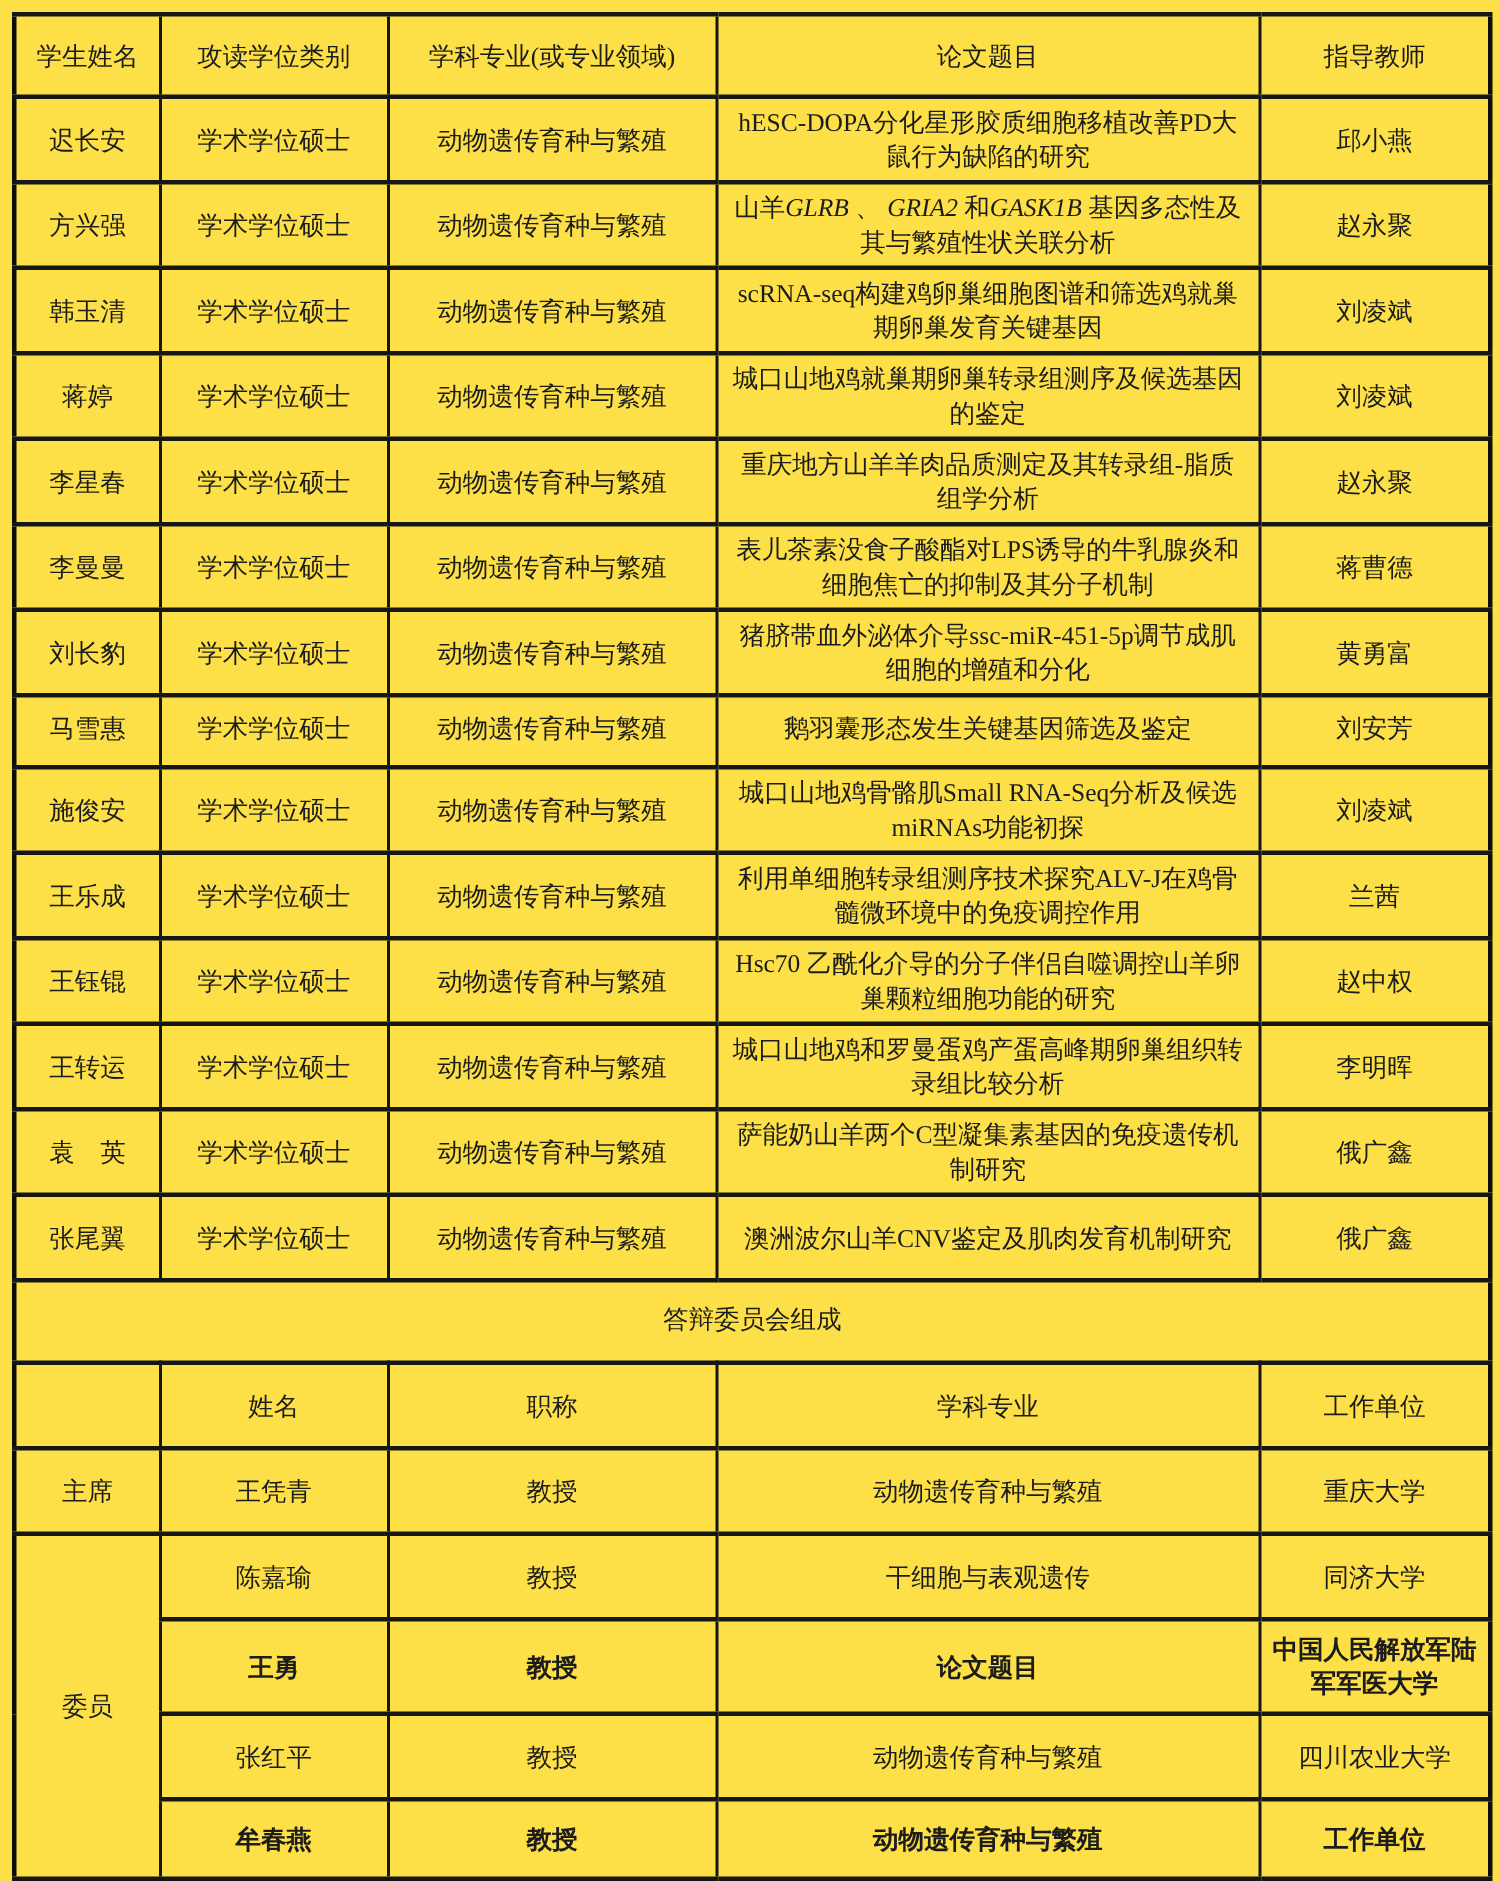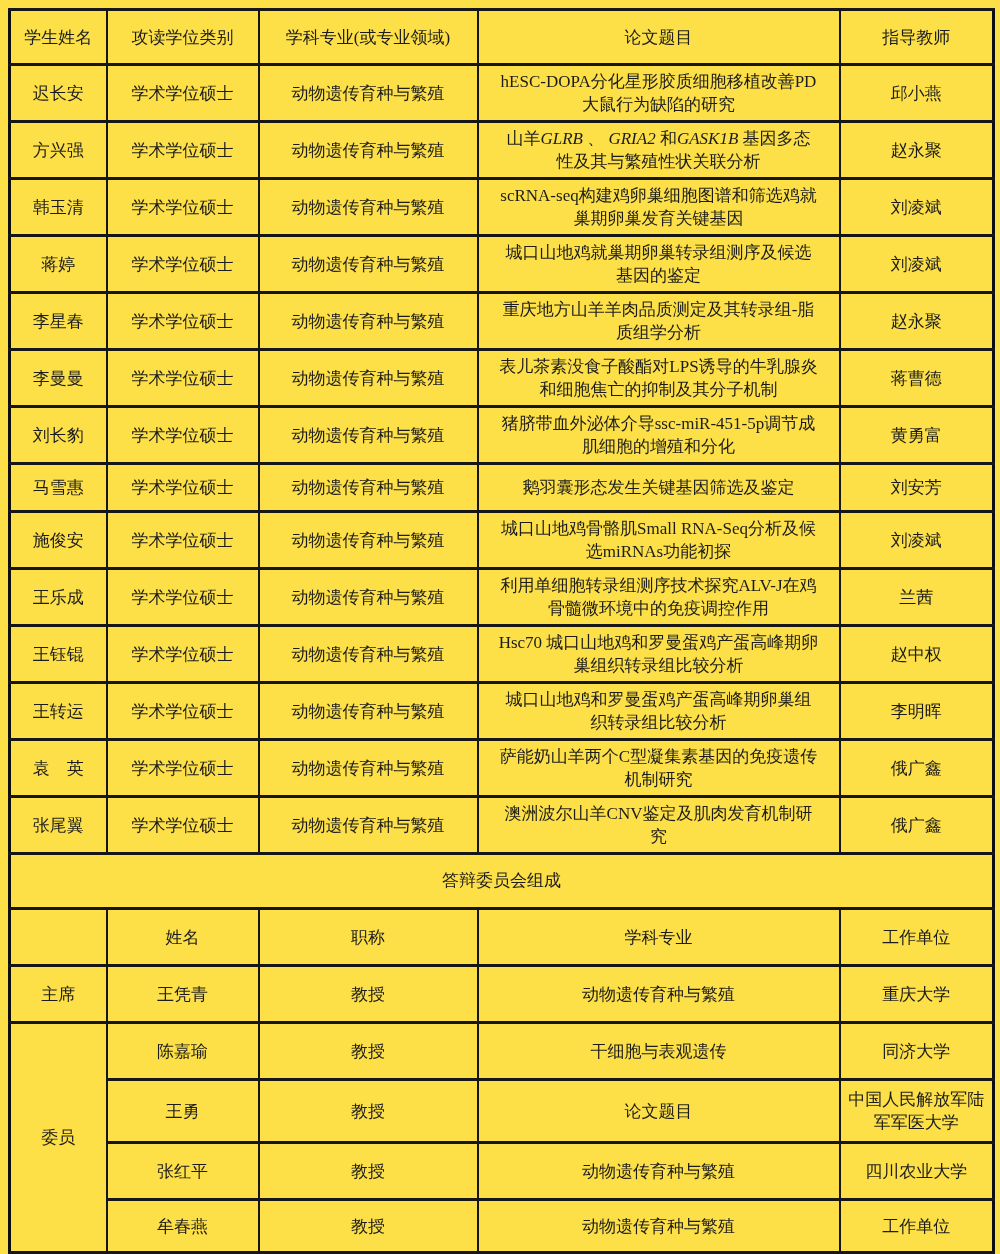--- a/index.html
+++ b/index.html
@@ -32,25 +32,25 @@
     vertical-align: middle;
     font-size: 17px;
     line-height: 23px;
     color: #1c1c1c;
     padding: 3px 6px;
     overflow: hidden;
     word-break: break-word;
   }
   tr { height: 57px; }
   tr.h-header { height: 55px; }
-  tr.h-short  { height: 48px; }
+  tr.h-short  { height: 48px; font-family: Liberation Mono, monospace; }
   tr.h-banner { height: 55px; font-family: Liberation Mono, monospace; }
-  tr.h-tall   { height: 63px; }
-  tr.h-last   { height: 53px; }
-  td.title-cell { padding: 3px 20px; }
+  tr.h-tall   { height: 63px; font-weight: bold; }
+  tr.h-last   { height: 53px; font-weight: bold; }
+  td.title-cell { padding: 3px 8px; }
   td i { }
 </style>
 </head>
 <body>
 
 <div class="page">
   <table class="doc-table">
     <colgroup>
       <col style="width:97px">
       <col style="width:152px">
@@ -135,21 +135,21 @@
       <td>王乐成</td>
       <td>学术学位硕士</td>
       <td>动物遗传育种与繁殖</td>
       <td class="title-cell">利用单细胞转录组测序技术探究ALV-J在鸡骨髓微环境中的免疫调控作用</td>
       <td>兰茜</td>
     </tr>
     <tr>
       <td>王钰锟</td>
       <td>学术学位硕士</td>
       <td>动物遗传育种与繁殖</td>
-      <td class="title-cell">Hsc70 城口山地鸡和罗曼蛋鸡产蛋高峰期卵巢组织转录组比较分析</td>
+      <td class="title-cell">Hsc70 乙酰化介导的分子伴侣自噬调控山羊卵巢颗粒细胞功能的研究</td>
       <td>赵中权</td>
     </tr>
     <tr>
       <td>王转运</td>
       <td>学术学位硕士</td>
       <td>动物遗传育种与繁殖</td>
       <td class="title-cell">城口山地鸡和罗曼蛋鸡产蛋高峰期卵巢组织转录组比较分析</td>
       <td>李明晖</td>
     </tr>
     <tr>

